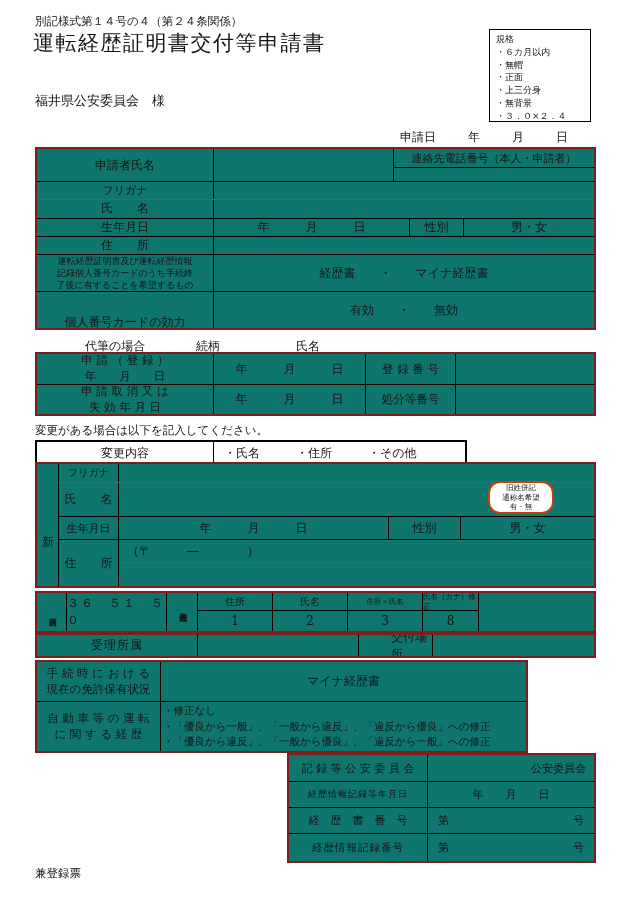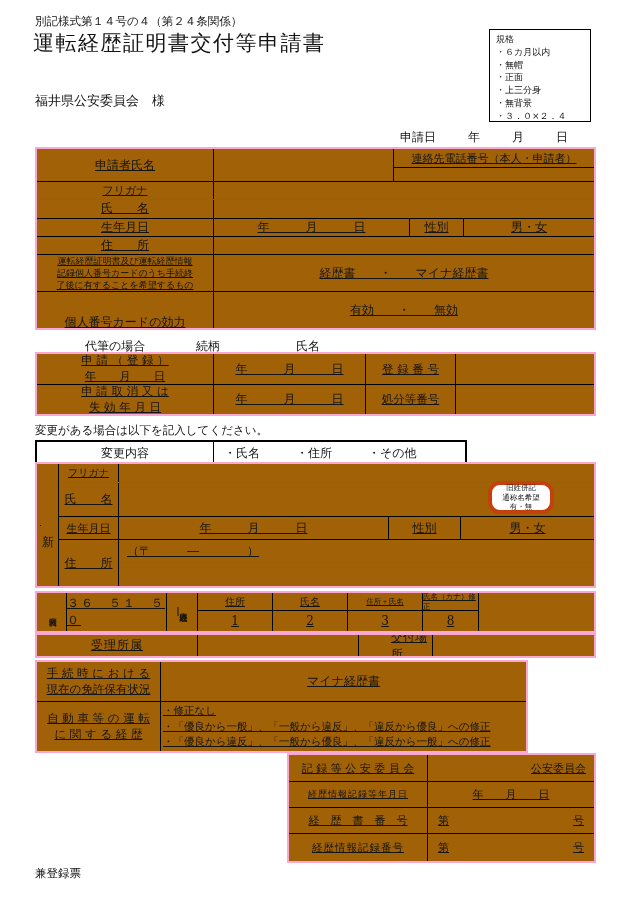--- a/index.html
+++ b/index.html
@@ -3,21 +3,21 @@
 <meta charset="utf-8">
 <style>
   * { margin:0; padding:0; box-sizing:border-box; }
   html,body { background:#e8e8e8; }
   .page {
     position:relative; width:630px; height:903px; background:#fff;
     font-family:"DejaVu Serif","Liberation Serif",serif; color:#141414;
     overflow:hidden;
   }
   .abs { position:absolute; }
-  .tbl { position:absolute; border:2px solid #f9a8d4; display:flex; flex-direction:column; background:#a16207;text-decoration:underline; }
+  .tbl { position:absolute; border:2px solid #7f1d1d; display:flex; flex-direction:column; background:#0f766e; }
   .row { display:flex; width:100%; }
   .cell { display:flex; align-items:center; justify-content:center; overflow:hidden; }
   .left { justify-content:flex-start; }
   .right { justify-content:flex-end; }
   .col { display:flex; flex-direction:column; }
   .bl { border-left:1px solid #000; }
   .bt { border-top:1px solid #000; }
   .btd { border-top:1px dotted #666; }
   .bb { border-bottom:1px solid #000; }
   .br { border-right:1px solid #000; }
@@ -29,21 +29,21 @@
   .f11 { font-size:11px; }
   .f115{ font-size:11.5px; }
   .f12 { font-size:12px; }
   .f13 { font-size:13px; }
   .vert { writing-mode:vertical-rl; text-orientation:upright; letter-spacing:1px; }
   .grow { flex:1 1 auto; min-width:0; min-height:0; }
   .title { font-size:21px; letter-spacing:1.5px; font-weight:500; }
   .photo-box { border:1.5px solid #000; padding:3px 6px; }
   .photo-box div { line-height:12.8px; }
   .bubble {
-    position:absolute; border:4px solid #c2410c; border-radius:12px;
+    position:absolute; border:2px solid #c2410c; border-radius:12px;
     display:flex; flex-direction:column; align-items:center; justify-content:center;
     line-height:1.25; text-align:center; background:#fff;
   }
   .lines { display:flex; flex-direction:column; align-items:center; justify-content:center; line-height:1.35; }
   .bullets { display:flex; flex-direction:column; justify-content:center; line-height:1.5; padding-left:2px; }
 </style>
 </head>
 <body>
 
 <div class="page">

